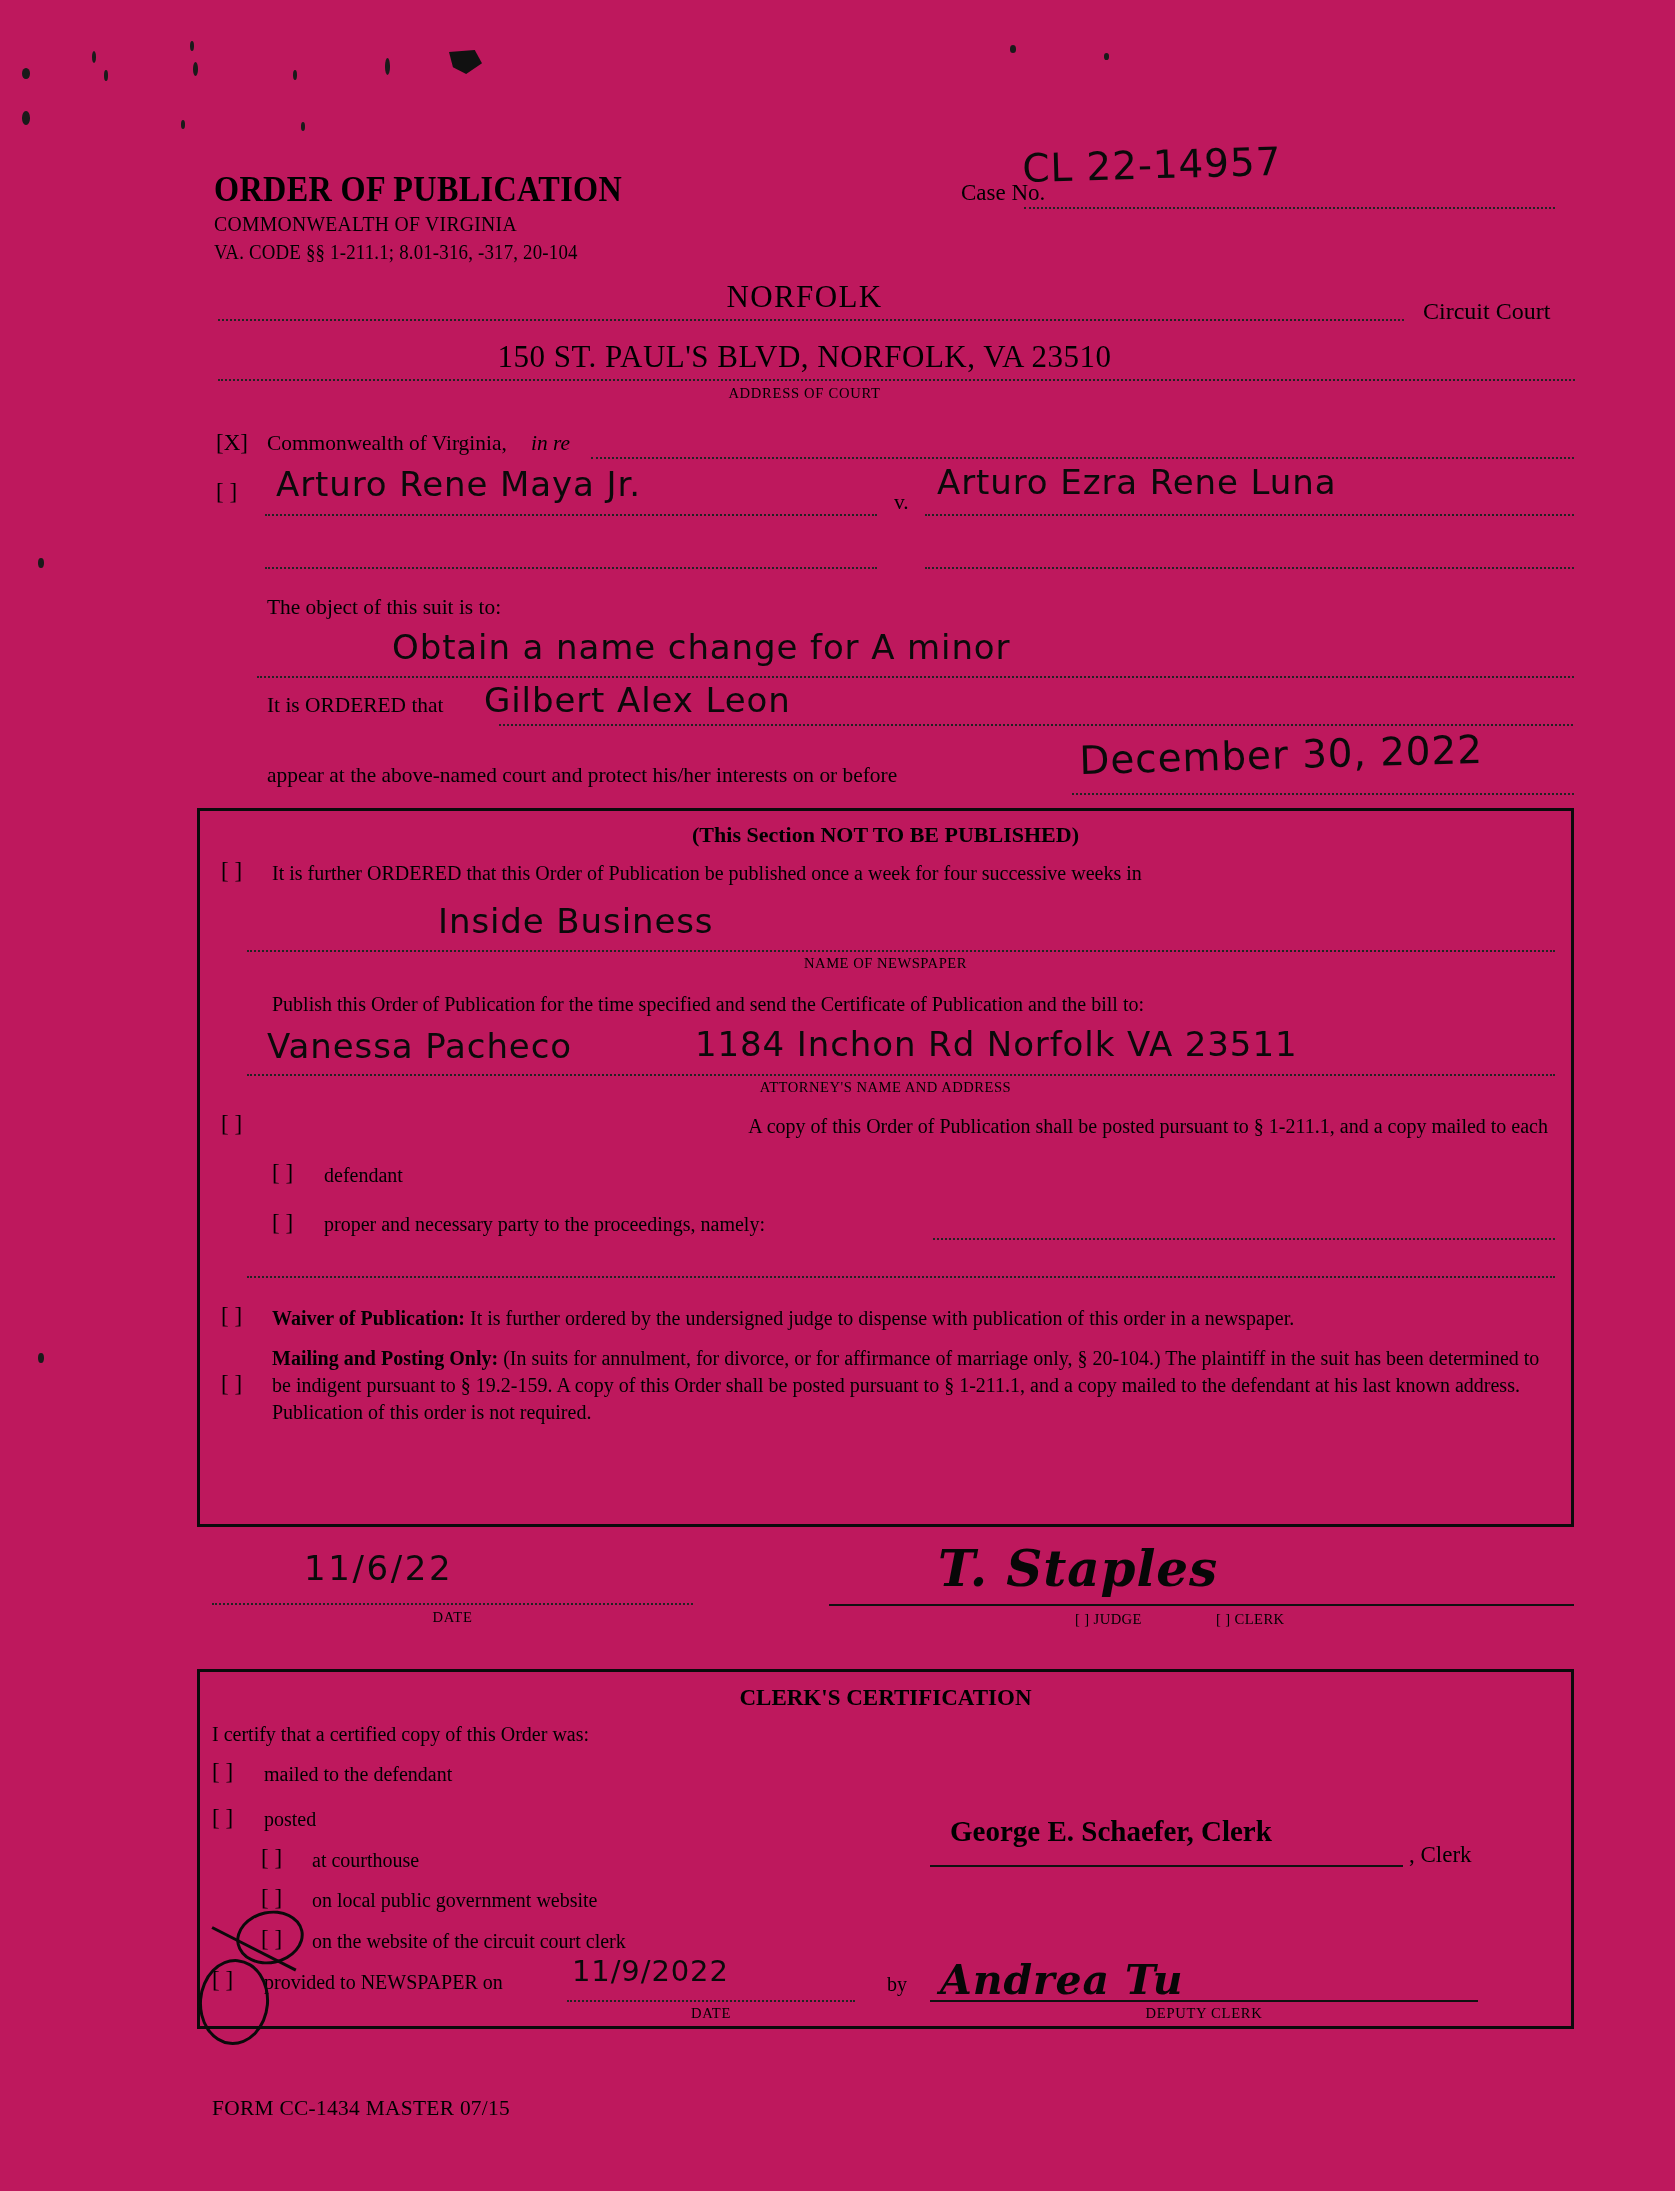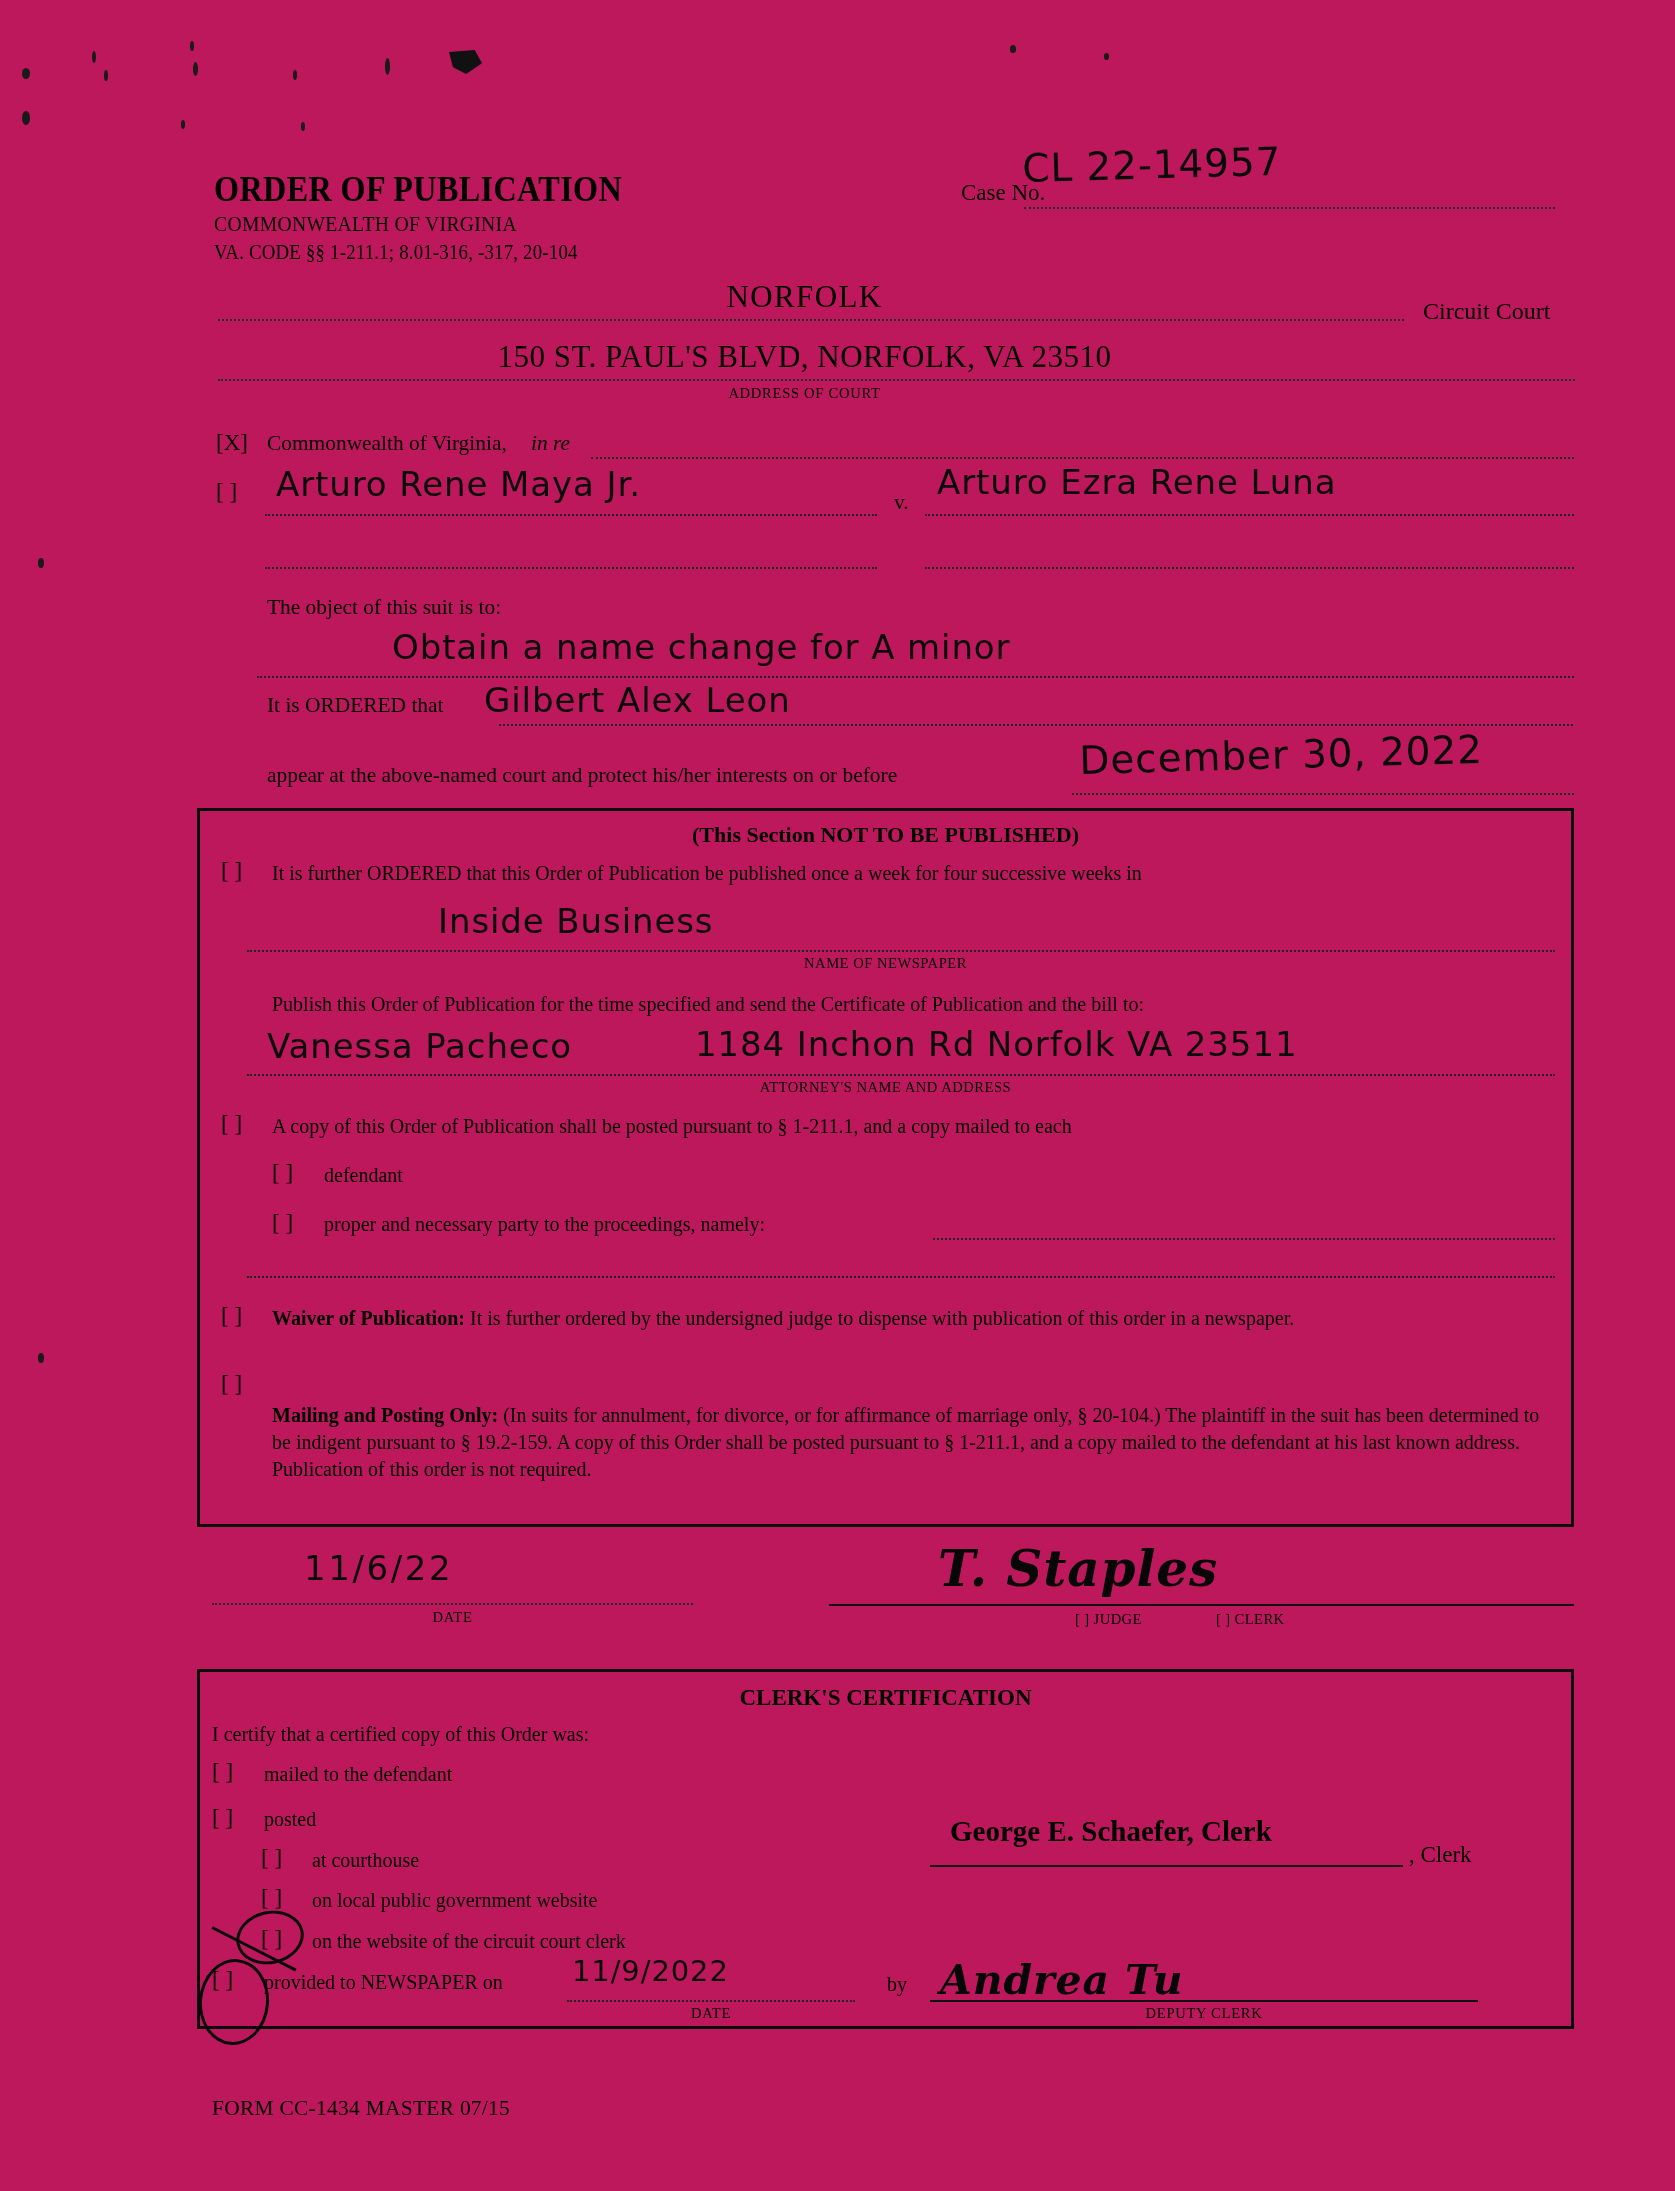--- a/index.html
+++ b/index.html
@@ -178,38 +178,38 @@
   <div class="abs body-txt" style="left:272px;top:991px;width:1276px;">Publish this Order of Publication for the time specified and send the Certificate of Publication and the bill to:</div>
 
   <div class="abs center tiny" style="left:197px;top:955px;width:1377px;letter-spacing:0.5px;">NAME OF NEWSPAPER</div>
 
   <div class="abs hand hand-md" style="left:267px;top:1026px;">Vanessa Pacheco</div>
   <div class="abs hand hand-md" style="left:695px;top:1024px;">1184 Inchon Rd  Norfolk VA  23511</div>
   <div class="dotline" style="left:247px;top:1074px;width:1308px;"></div>
   <div class="abs center tiny" style="left:197px;top:1079px;width:1377px;letter-spacing:0.5px;">ATTORNEY'S NAME AND ADDRESS</div>
 
   <div class="abs chk" style="left:221px;top:1111px;font-size:23px;">[ ]</div>
-  <div class="abs body-txt" style="left:272px;top:1113px;width:1276px;">A copy of this Order of Publication shall be posted pursuant to § 1-211.1, and a copy mailed to each</div>
+  <div class="abs body-txt" style="left:272px;top:1113px;width:1276px;text-align:right;">A copy of this Order of Publication shall be posted pursuant to § 1-211.1, and a copy mailed to each</div>
 
   <div class="abs chk" style="left:272px;top:1160px;font-size:23px;">[ ]</div>
   <div class="abs body-txt" style="left:324px;top:1162px;">defendant</div>
 
   <div class="abs chk" style="left:272px;top:1210px;font-size:23px;">[ ]</div>
   <div class="abs body-txt" style="left:324px;top:1211px;">proper and necessary party to the proceedings, namely:</div>
   <div class="dotline" style="left:933px;top:1238px;width:622px;"></div>
   <div class="dotline" style="left:247px;top:1276px;width:1308px;"></div>
 
   <div class="abs chk" style="left:221px;top:1303px;font-size:23px;">[ ]</div>
   <div class="abs body-txt" style="left:272px;top:1305px;width:1276px;">
     <span class="serif-bold">Waiver of Publication:</span>
     <span>It is further ordered by the undersigned judge to dispense with publication of this order in a newspaper.</span>
   </div>
 
   <div class="abs chk" style="left:221px;top:1371px;font-size:23px;">[ ]</div>
-  <div class="abs body-txt" style="left:272px;top:1402px;width:1276px;">
+  <div class="abs body-txt" style="left:272px;top:1345px;width:1276px;">
     <span class="serif-bold">Mailing and Posting Only:</span>
     <span>(In suits for annulment, for divorce, or for affirmance of marriage only, § 20-104.)  The plaintiff in the suit has been determined to be indigent pursuant to § 19.2-159.  A copy of this Order shall be posted pursuant to § 1-211.1, and a copy mailed to the defendant at his last known address.  Publication of this order is not required.</span>
   </div>
 
   <div class="abs hand hand-md" style="left:304px;top:1548px;letter-spacing:2.6px;">11/6/22</div>
   <div class="dotline" style="left:212px;top:1603px;width:481px;"></div>
   <div class="abs center tiny" style="left:212px;top:1609px;width:481px;letter-spacing:0.7px;">DATE</div>
 
   <div class="abs sig" style="left:938px;top:1539px;font-size:50px;">T. Staples</div>
   <div class="solidline" style="left:829px;top:1604px;width:745px;"></div>

